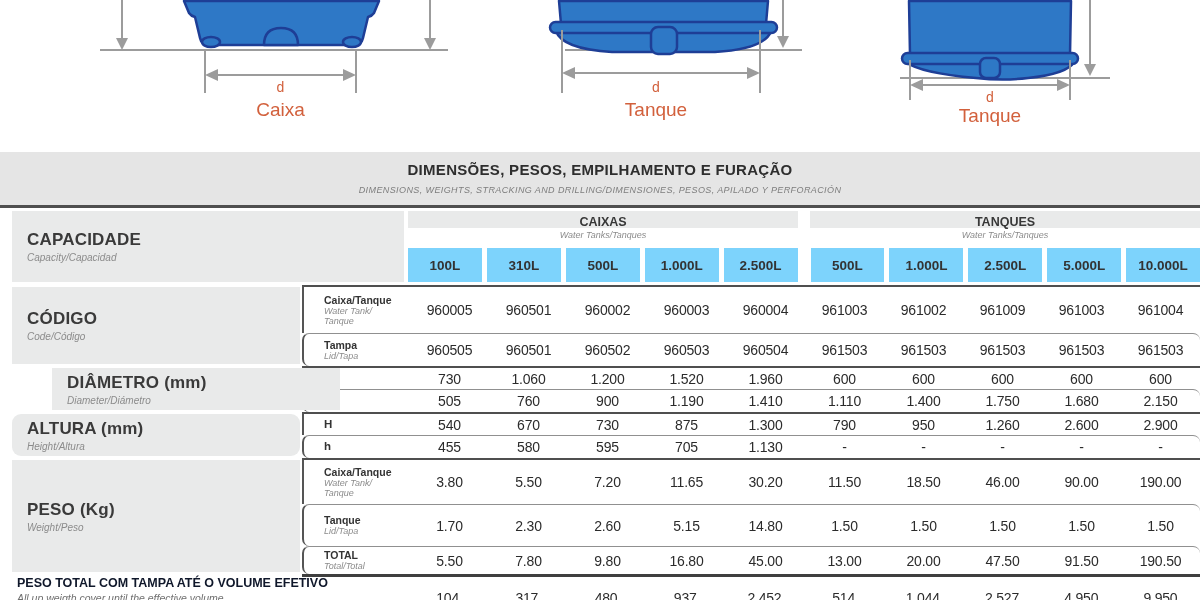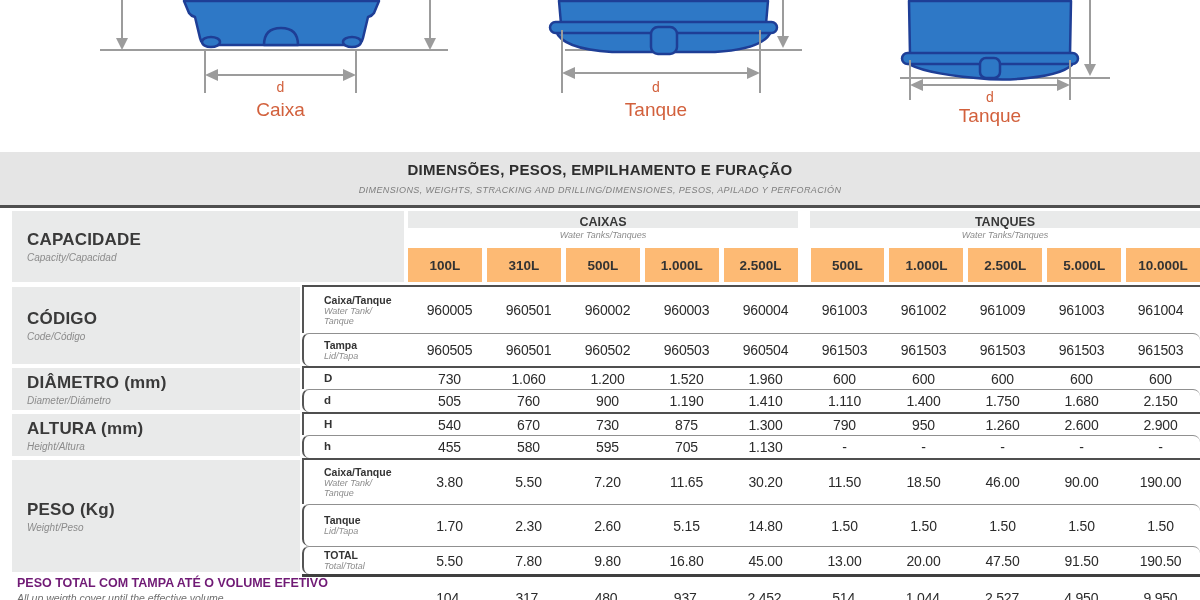--- a/index.html
+++ b/index.html
@@ -36,31 +36,31 @@
     display:flex; flex-direction:column; justify-content:center; padding-left:15px;
   }
   .glabel.wide { width:392px; }
   .g-main { font-weight:bold; font-size:17px; color:#3a3a3a; letter-spacing:.2px; }
   .g-sub  { font-style:italic; font-size:10px; color:#8b8b8b; margin-top:2px; }
 
   .flabel {
     position:absolute; left:12px; top:368px; width:400px; background:transparent;
     padding-left:5px;
   }
-  .f-main { font-weight:bold; font-size:12.5px; color:#701a75; }
+  .f-main { font-weight:bold; font-size:12.5px; color:#0f172a; }
   .f-sub  { font-style:italic; font-size:10.5px; color:#6f6f6f; margin-top:2px; }
 
   .hrow1 { margin-left:408px; width:792px; height:39px; display:flex; gap:12px; padding:3px 0 19px; }
   .hgroup { flex:1; background:#e9eaea; text-align:center; padding-top:4px; }
   .hg-main { font-weight:bold; font-size:12.5px; color:#383838; }
   .hg-sub  { font-style:italic; font-size:9px; color:#8b8b8b; margin-top:1px; }
 
   .hrow2 { margin-left:408px; width:792px; height:38px; display:flex; gap:5px; padding:1px 0 3px; }
   .cap-cell {
-    flex:1; background:#fdba74; display:flex; align-items:center; justify-content:center;
+    flex:1; background:#7dd3fc; display:flex; align-items:center; justify-content:center;
     font-weight:bold; font-size:13.5px; color:#333;
   }
   .hrow2 .cap-cell:nth-child(5) { margin-right:8px; }
 
   .drow { margin-left:302px; width:898px; display:flex; border-left:2px solid #555; }
   .bt-strong { border-top:2px solid #4f4f4f; }
   .bt-thin   { border-top:1px solid #909090;border-radius:7px; }
   .bt-heavy  { border-top:3px solid #3f3f3f; }
 
   .h48 { height:48px; } .h33 { height:33px; } .h23 { height:23px; }
@@ -168,25 +168,25 @@
 <div class="tbl">
 
   <div class="glabel wide" style="top:3px; height:71px;">
     <div class="g-main">CAPACIDADE</div>
     <div class="g-sub">Capacity/Capacidad</div>
   </div>
   <div class="glabel" style="top:79px; height:77px;">
     <div class="g-main">CÓDIGO</div>
     <div class="g-sub">Code/Código</div>
   </div>
-  <div class="glabel" style="top:160px; height:42px;">
+  <div class="glabel" style="top:160px; height:42px;margin-left:40px;">
     <div class="g-main">DIÂMETRO (mm)</div>
     <div class="g-sub">Diameter/Diámetro</div>
   </div>
-  <div class="glabel" style="top:206px; height:42px;">
+  <div class="glabel" style="top:206px; height:42px;border-radius:9px;">
     <div class="g-main">ALTURA (mm)</div>
     <div class="g-sub">Height/Altura</div>
   </div>
   <div class="glabel" style="top:252px; height:112px;">
     <div class="g-main">PESO (Kg)</div>
     <div class="g-sub">Weight/Peso</div>
   </div>
   <div class="flabel">
     <div class="f-main">PESO TOTAL COM TAMPA ATÉ O VOLUME EFETIVO</div>
     <div class="f-sub">All up weigth cover until the effective volume</div>

